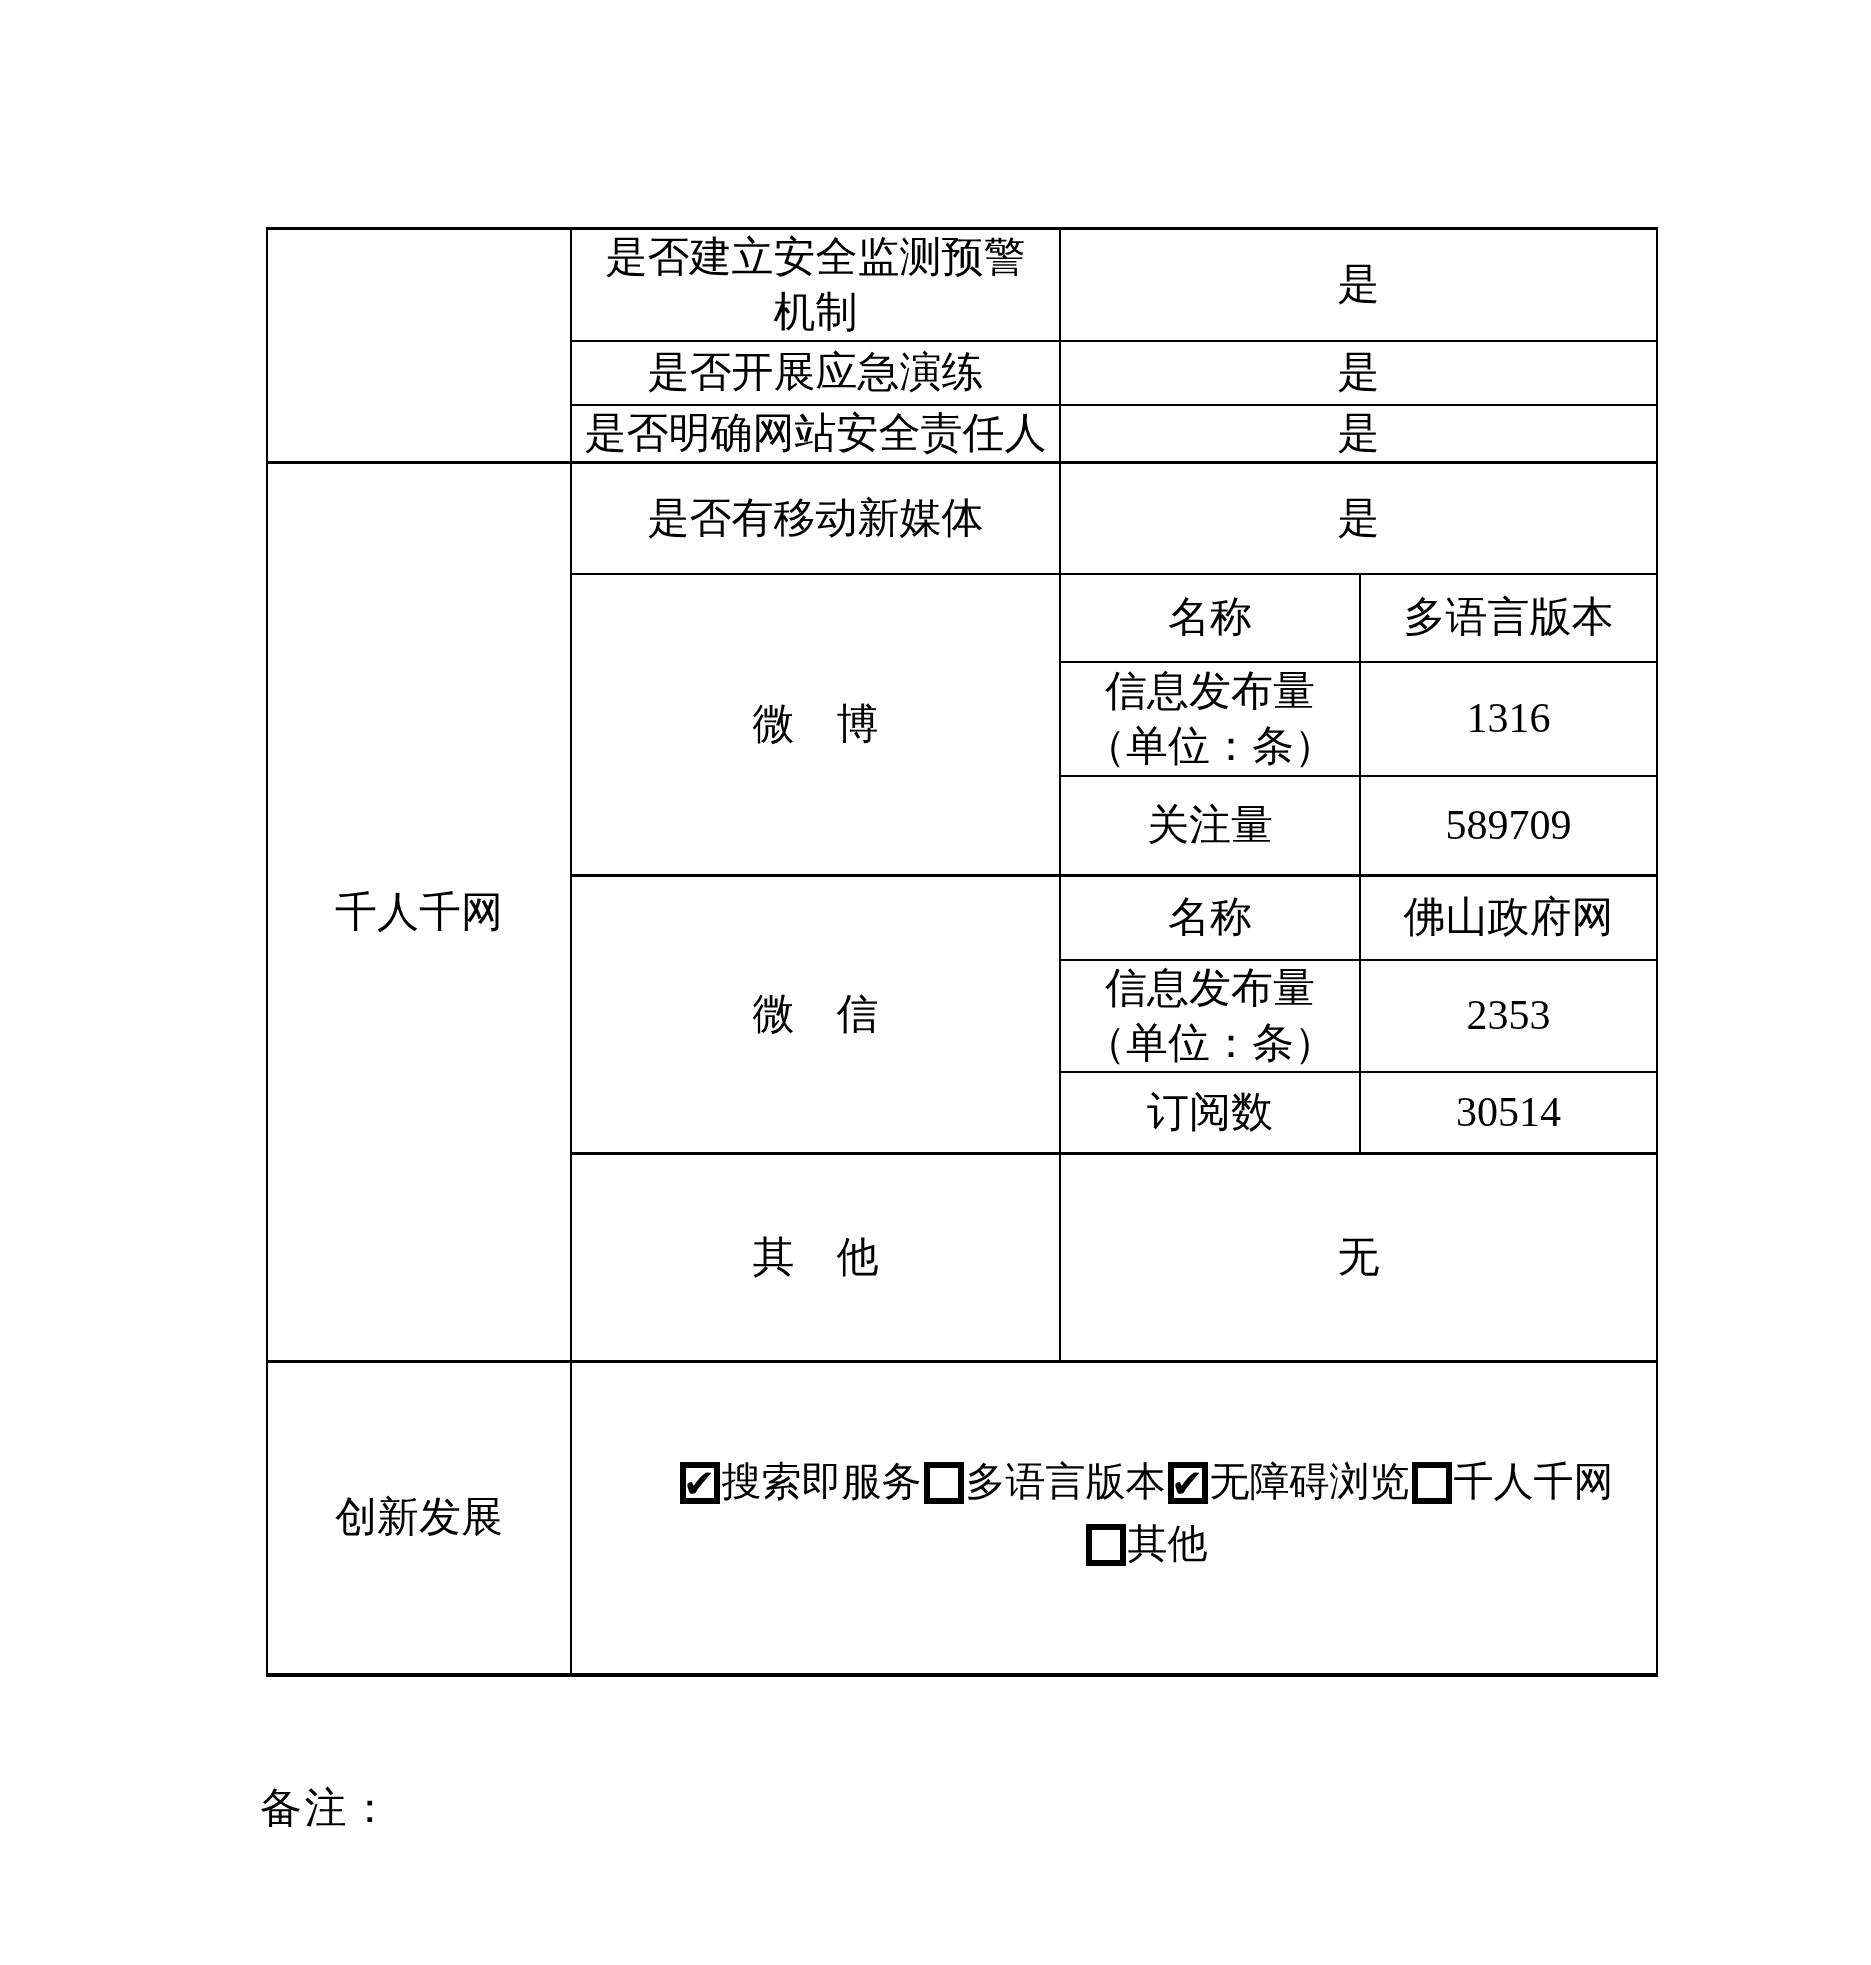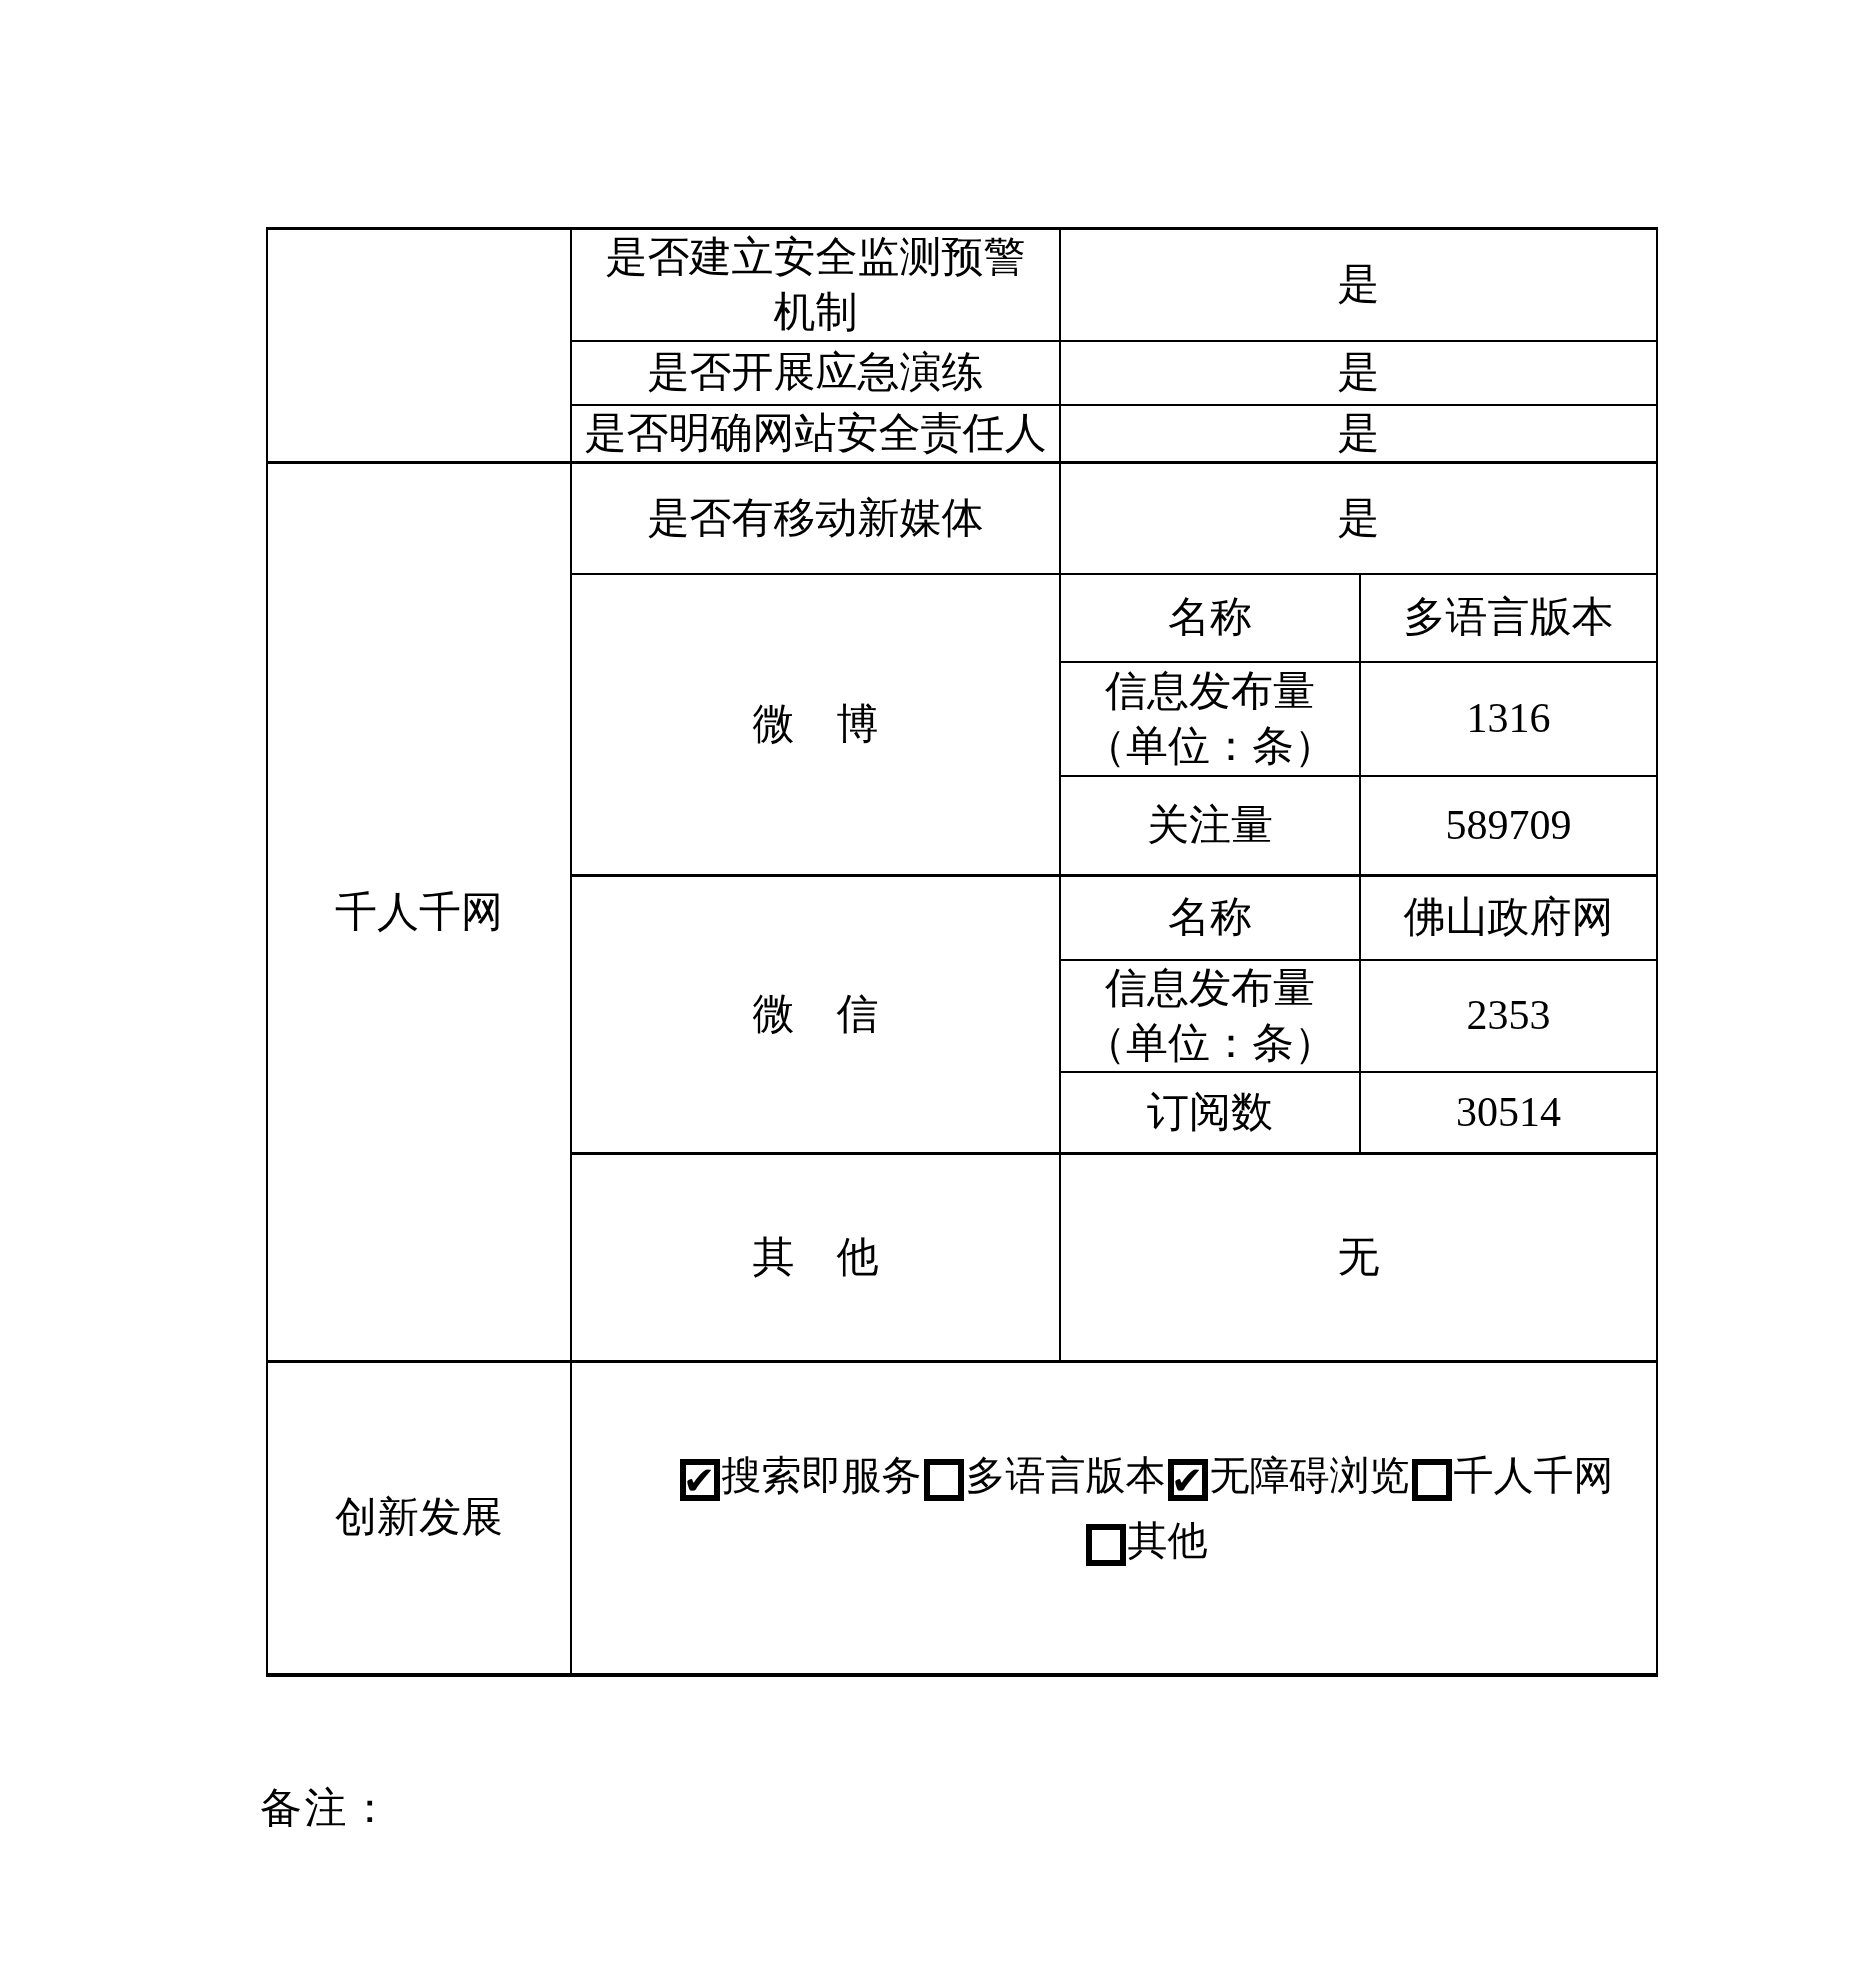--- a/index.html
+++ b/index.html
@@ -27,21 +27,20 @@
     color:#000;
     overflow:hidden;
   }
   td.bb-thick{border-bottom-width:3.5px !important;}
   td.bt-thick{border-top-width:3.5px !important;}
   td.bb-outer{border-bottom-width:4.3px !important;}
   .two-line div{line-height:55px;}
   .innov-cell{
     text-align:left;
     padding-left:63px !important;
-    font-family:Liberation Mono, monospace;
   }
   .cb-item{display:inline-flex;align-items:center;white-space:nowrap;}
   .cb-box{
     display:inline-block;position:relative;
     width:28px;height:30px;
     border:6.7px solid #000;
     background:#fff;
     margin:0 1.6px 0 2.4px;
     vertical-align:middle;
   }

